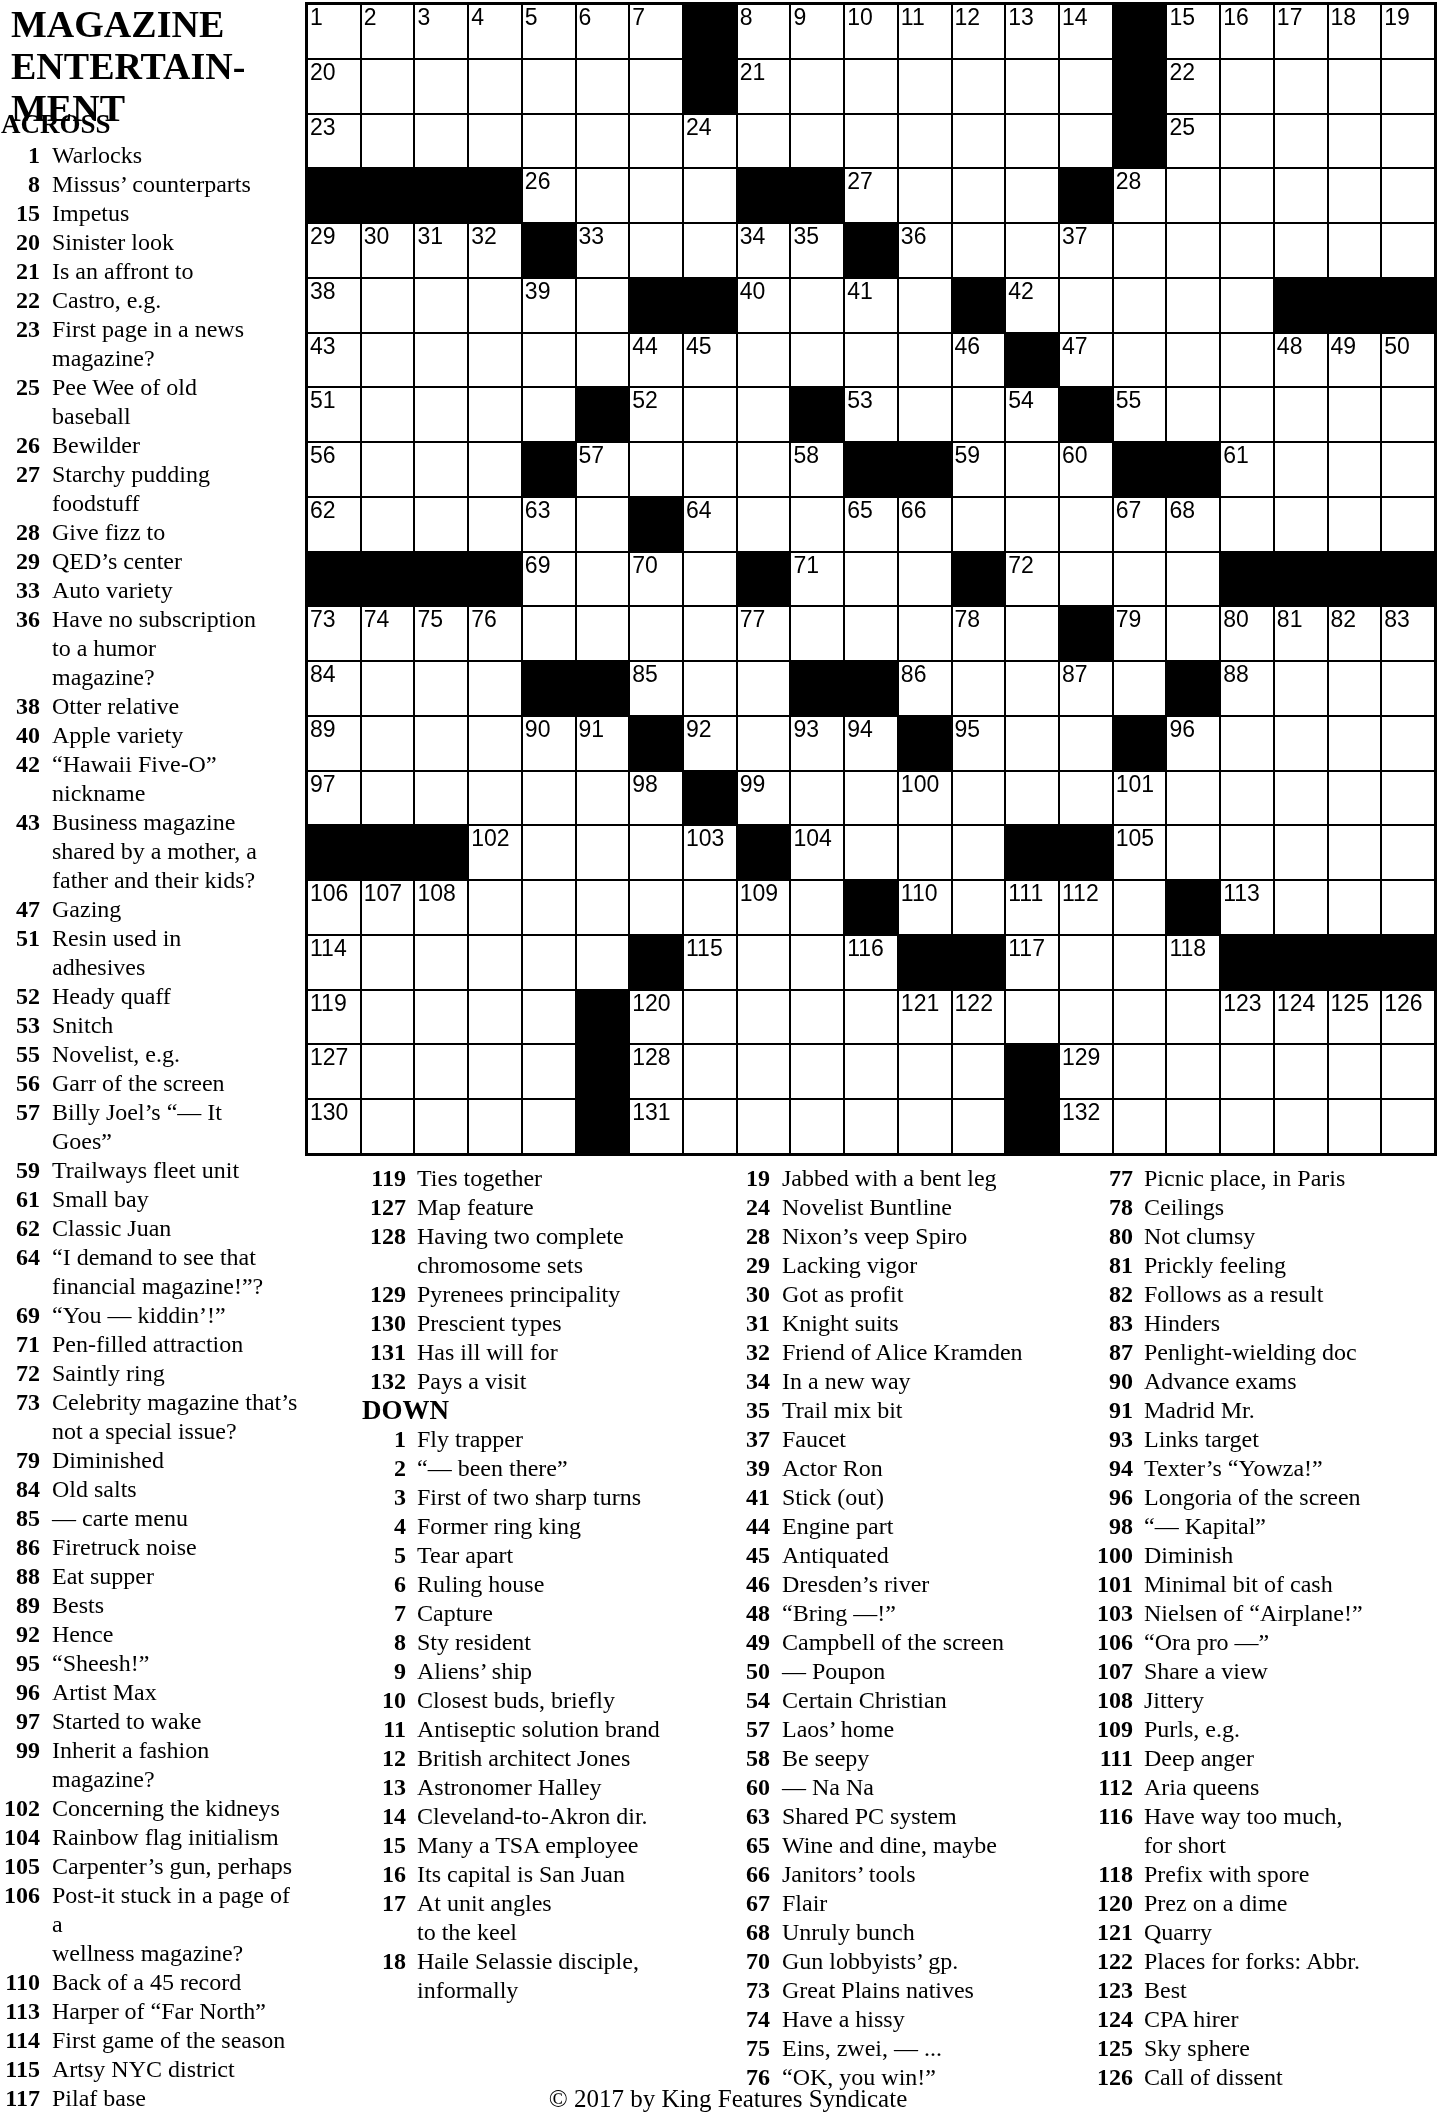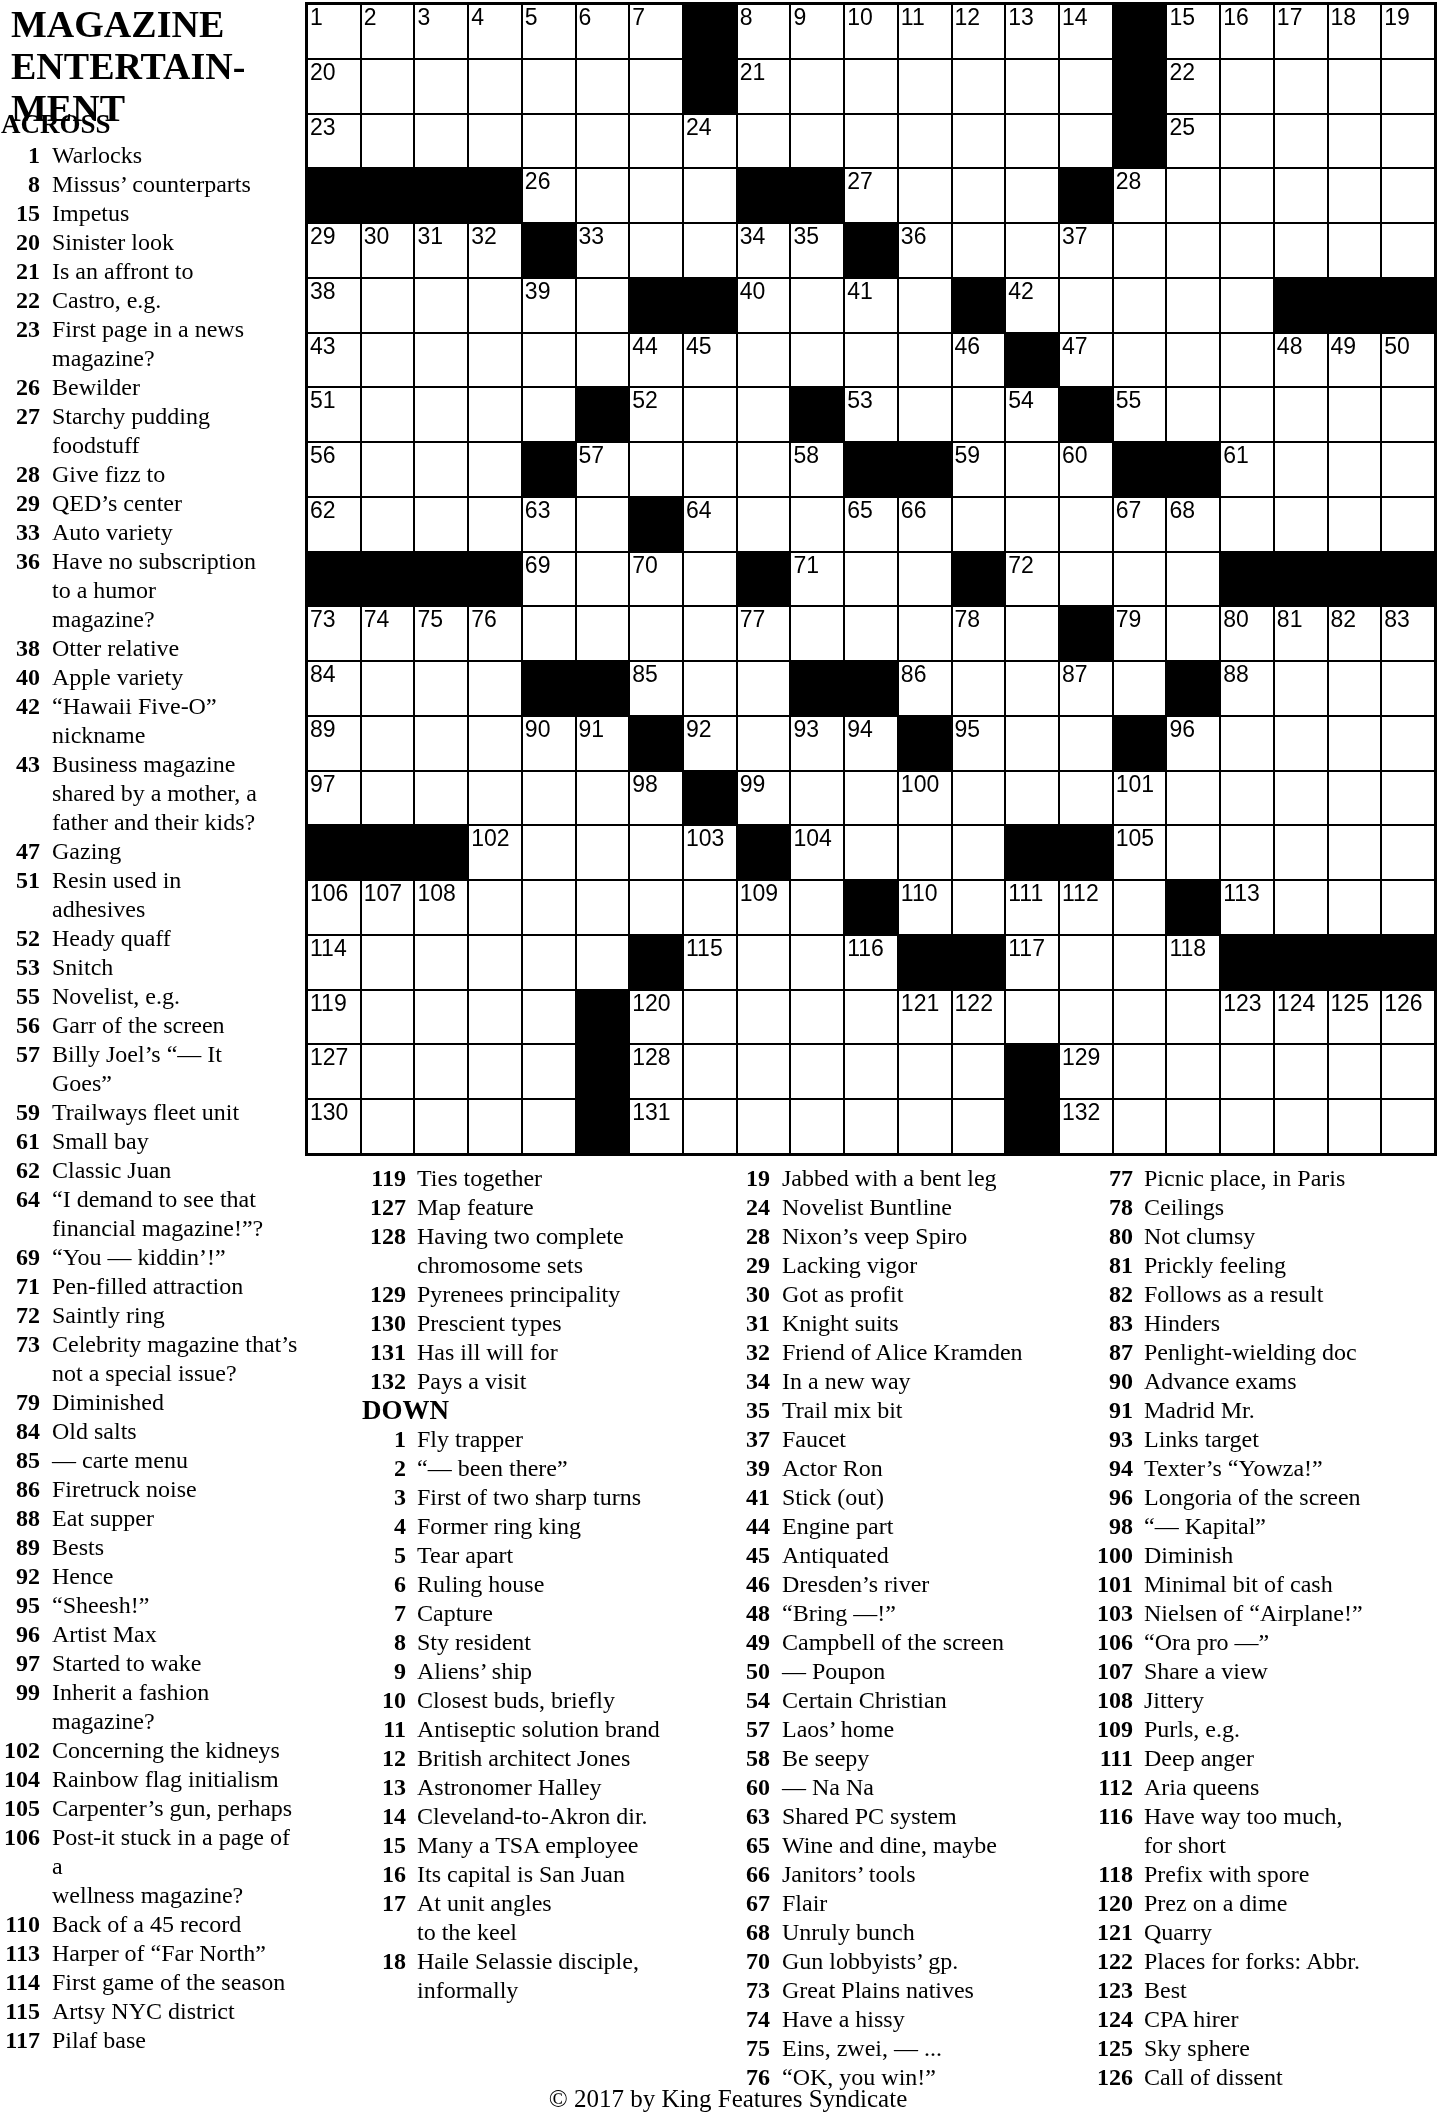--- a/index.html
+++ b/index.html
@@ -752,20 +752,22 @@
 
 <div class="col col1" id="col1">
     <div class="clue"><span class="cnum">1</span><span class="ctext">Warlocks</span></div>
     <div class="clue"><span class="cnum">8</span><span class="ctext">Missus’ counterparts</span></div>
     <div class="clue"><span class="cnum">15</span><span class="ctext">Impetus</span></div>
     <div class="clue"><span class="cnum">20</span><span class="ctext">Sinister look</span></div>
     <div class="clue"><span class="cnum">21</span><span class="ctext">Is an affront to</span></div>
     <div class="clue"><span class="cnum">22</span><span class="ctext">Castro, e.g.</span></div>
     <div class="clue"><span class="cnum">23</span><span class="ctext">First page in a news
 magazine?</span></div>
+    <div class="clue"><span class="cnum">25</span><span class="ctext">Pee Wee of old
+baseball</span></div>
     <div class="clue"><span class="cnum">26</span><span class="ctext">Bewilder</span></div>
     <div class="clue"><span class="cnum">27</span><span class="ctext">Starchy pudding
 foodstuff</span></div>
     <div class="clue"><span class="cnum">28</span><span class="ctext">Give fizz to</span></div>
     <div class="clue"><span class="cnum">29</span><span class="ctext">QED’s center</span></div>
     <div class="clue"><span class="cnum">33</span><span class="ctext">Auto variety</span></div>
     <div class="clue"><span class="cnum">36</span><span class="ctext">Have no subscription
 to a humor
 magazine?</span></div>
     <div class="clue"><span class="cnum">38</span><span class="ctext">Otter relative</span></div>

